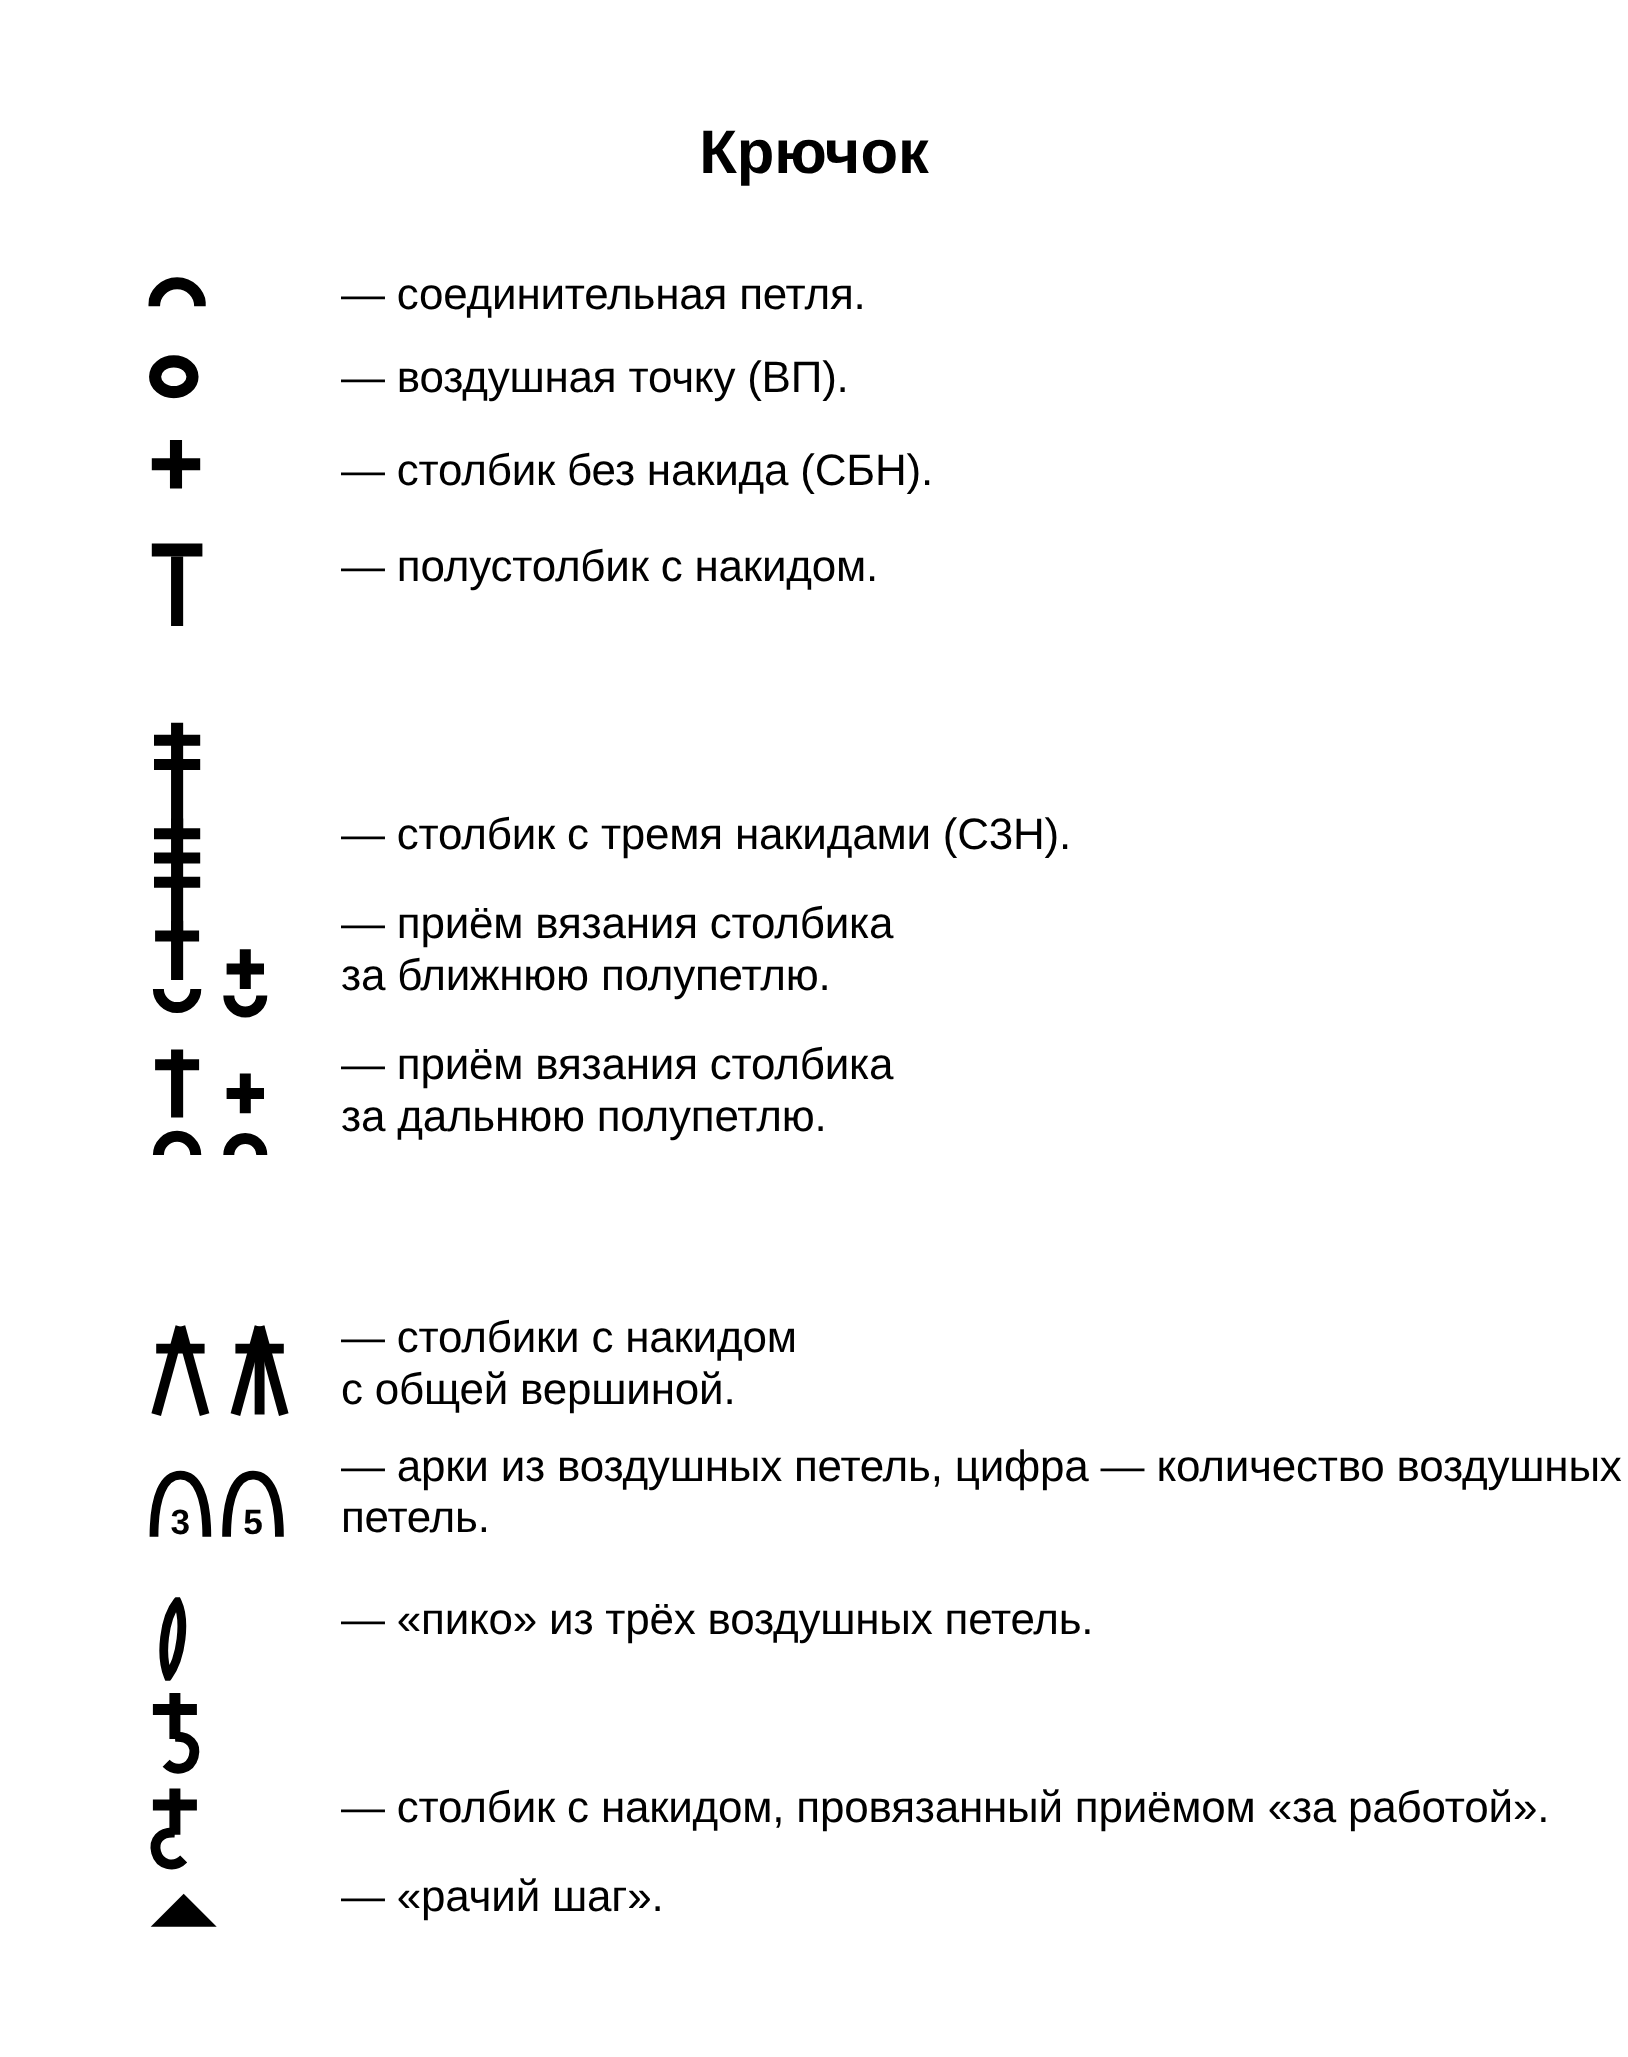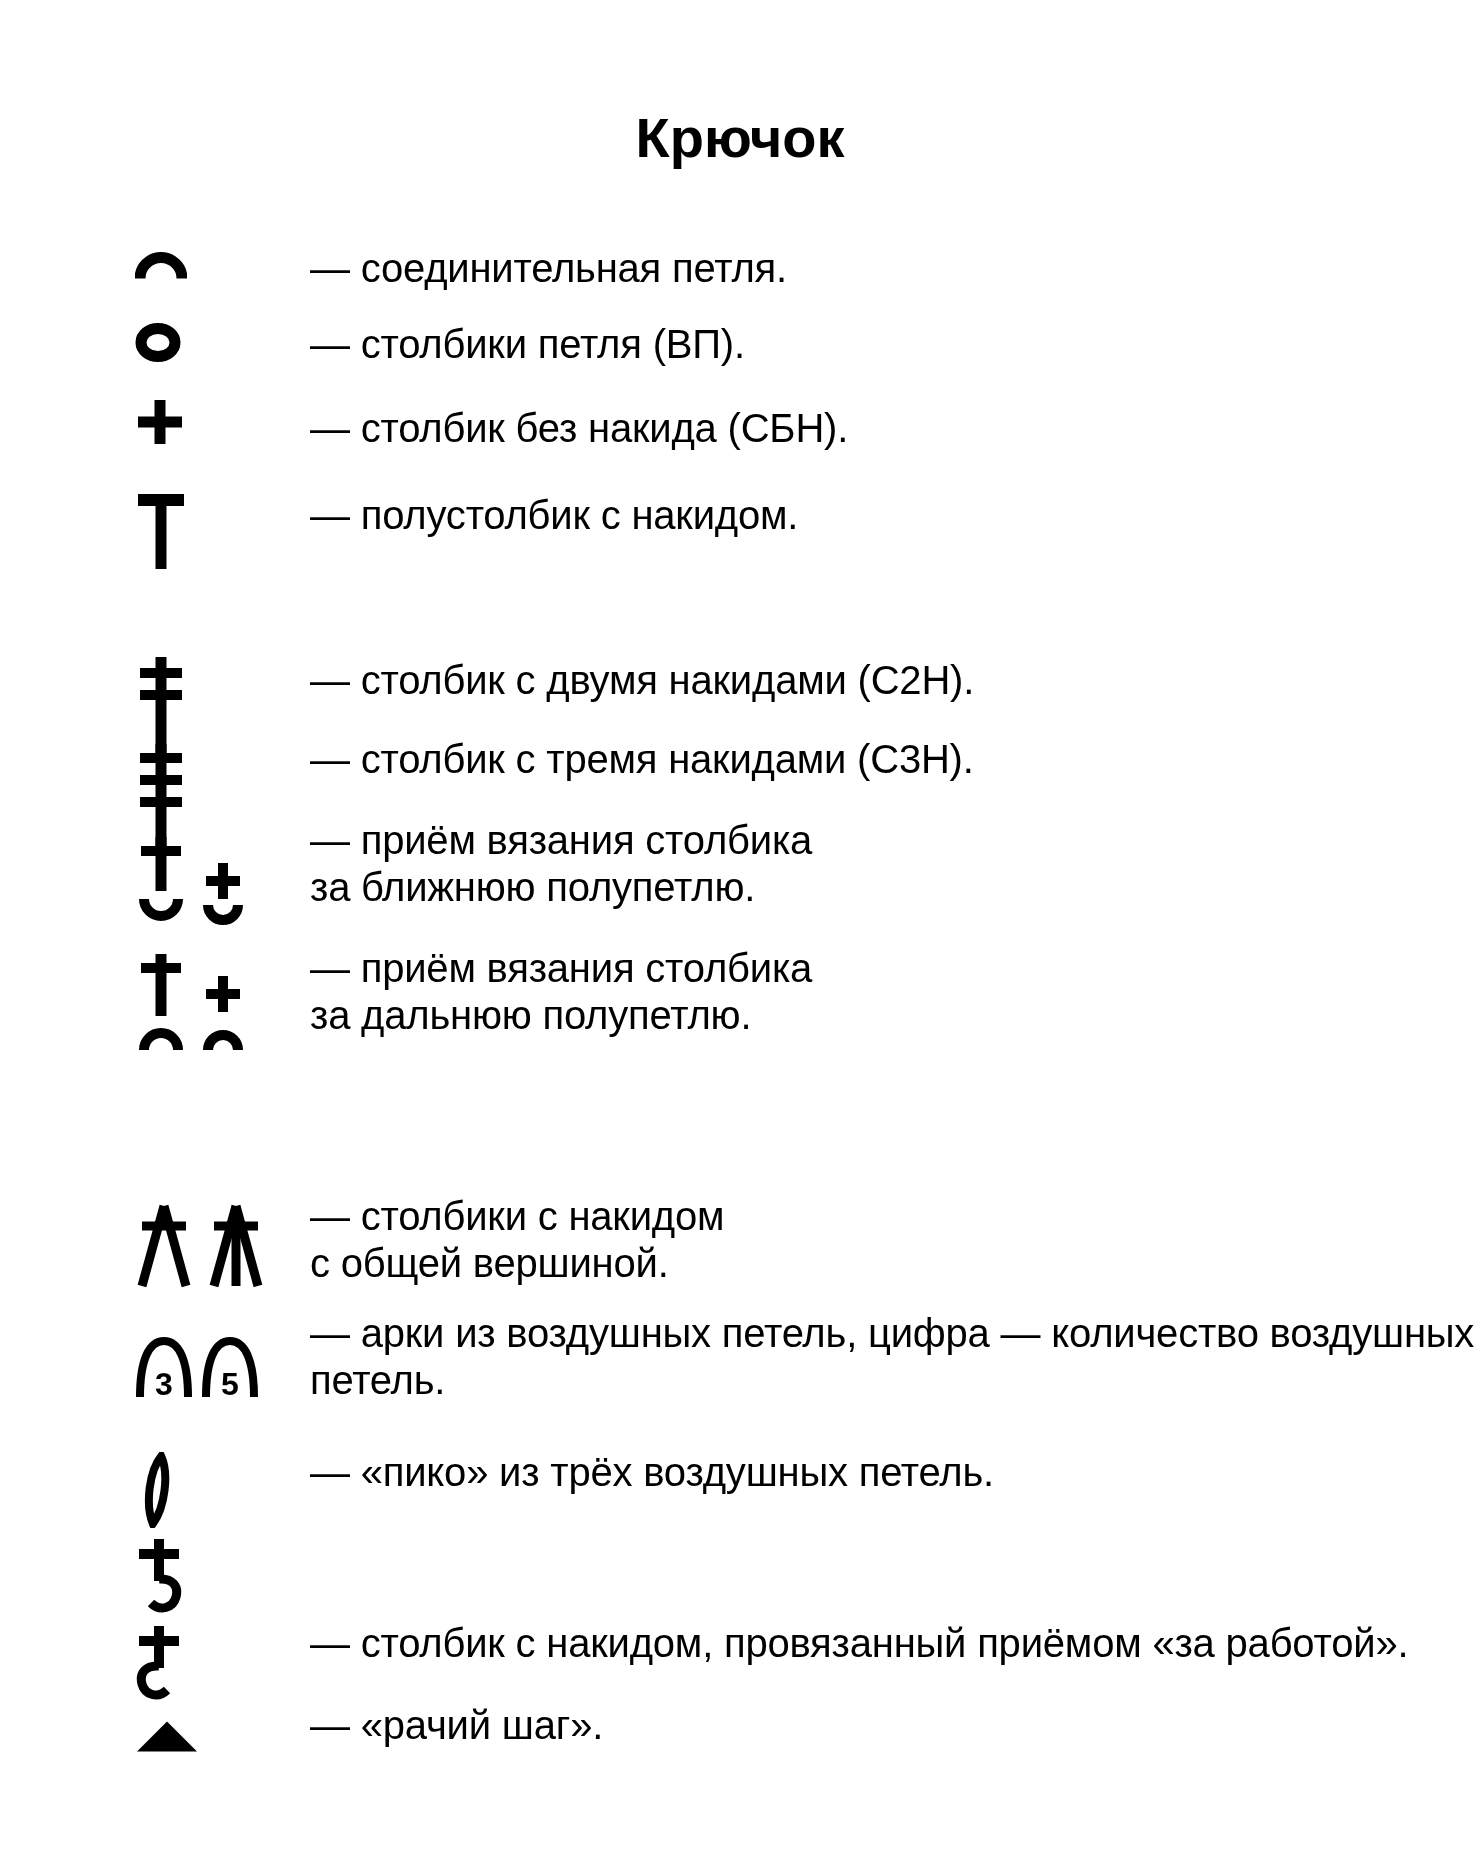--- a/index.html
+++ b/index.html
@@ -68,21 +68,21 @@
     </div>
     <div class="txtcell">— соединительная петля.</div>
   </div>
 
   <div class="row" style="top:344px">
     <div class="symcell" style="transform:translateY(-2px)">
       <svg width="46" height="40" viewBox="0 0 46 40">
         <ellipse cx="23" cy="20" rx="17" ry="14" stroke="#000" stroke-width="11" fill="none"></ellipse>
       </svg>
     </div>
-    <div class="txtcell">— столбики петля (ВП).</div>
+    <div class="txtcell">— воздушная точку (ВП).</div>
   </div>
 
   <div class="row" style="top:428px">
     <div class="symcell" style="transform:translateY(-6px)">
       <svg width="50" height="50" viewBox="0 0 50 50">
         <path d="M25 3 V47" stroke="#000" stroke-width="11"></path>
         <path d="M3 25 H47" stroke="#000" stroke-width="11"></path>
       </svg>
     </div>
     <div class="txtcell">— столбик без накида (СБН).</div>
@@ -100,21 +100,20 @@
 
 
   <div class="row" style="top:680px">
     <div class="symcell" style="transform:translateY(26px)">
       <svg width="52" height="102" viewBox="0 0 52 102">
         <path d="M26 2 V102" stroke="#000" stroke-width="11"></path>
         <path d="M5 18 H47" stroke="#000" stroke-width="10"></path>
         <path d="M5 40 H47" stroke="#000" stroke-width="10"></path>
       </svg>
     </div>
-    <div class="txtcell">— столбик с двумя накидами (С2Н).</div>
   </div>
 
   <div class="row" style="top:759px">
     <div class="symcell" style="transform:translateY(40px)">
       <svg width="52" height="114" viewBox="0 0 52 114">
         <path d="M26 2 V114" stroke="#000" stroke-width="11"></path>
         <path d="M5 16 H47" stroke="#000" stroke-width="10"></path>
         <path d="M5 38 H47" stroke="#000" stroke-width="10"></path>
         <path d="M5 60 H47" stroke="#000" stroke-width="10"></path>
       </svg>

